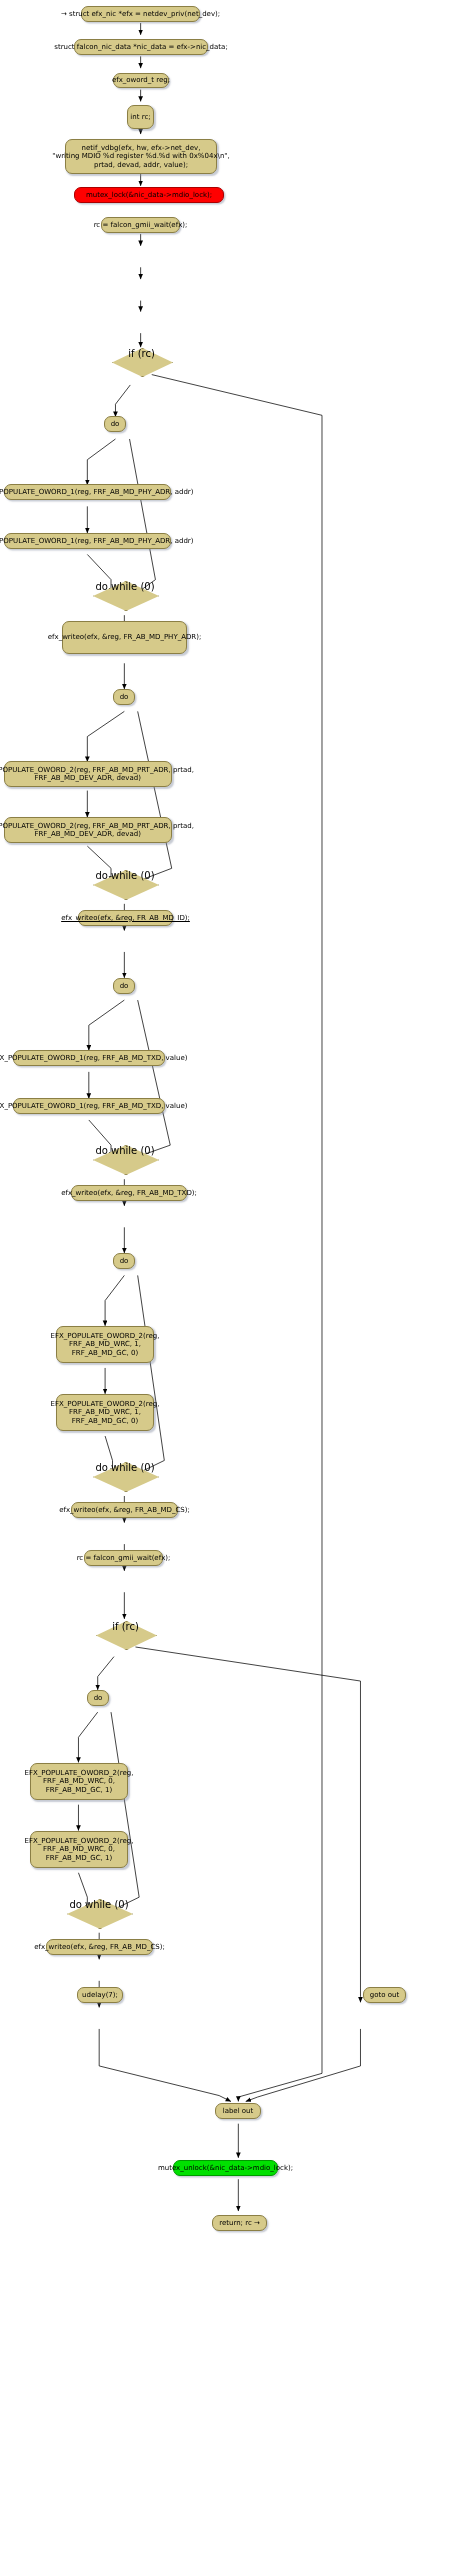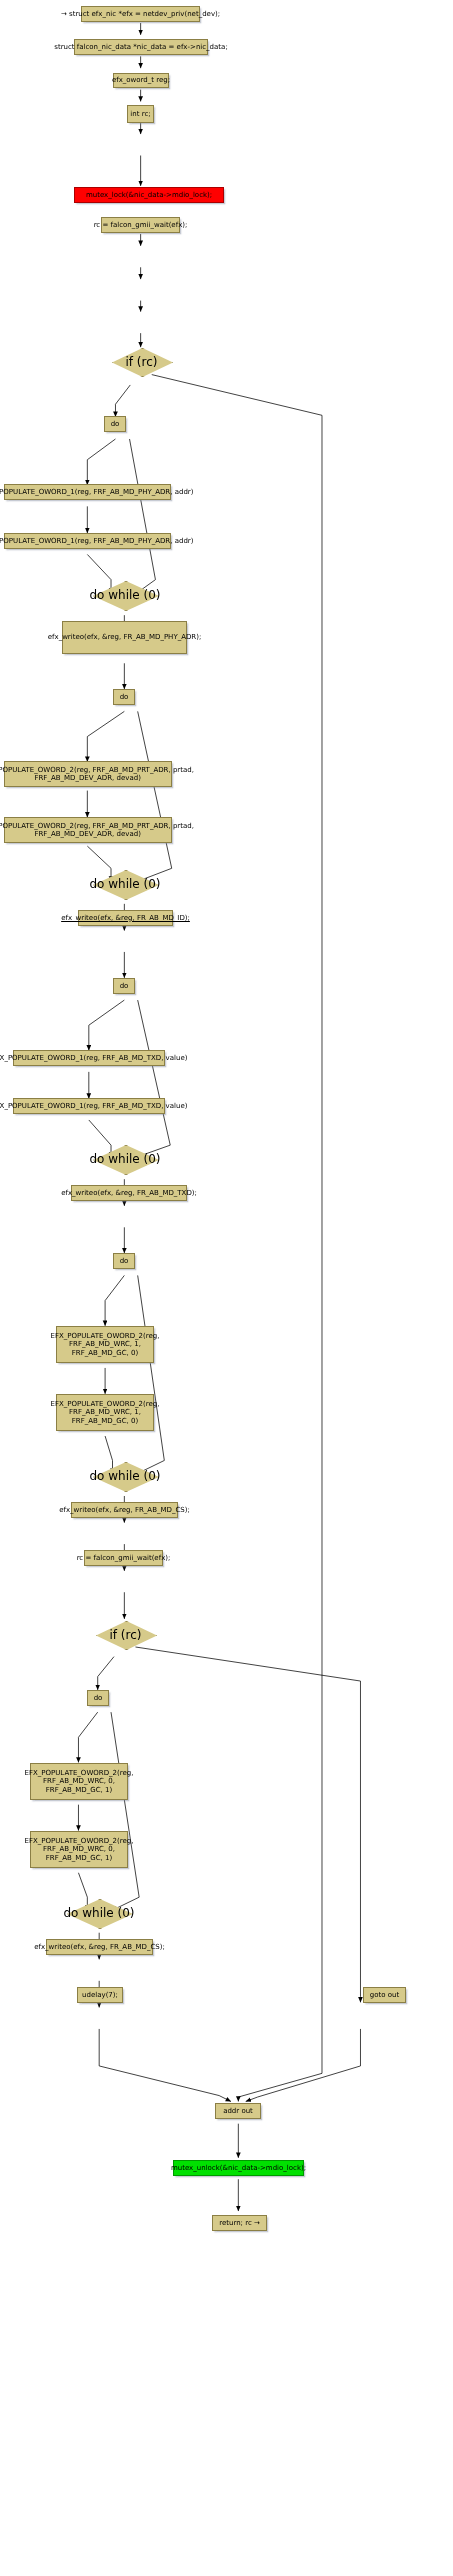--- a/index.html
+++ b/index.html
@@ -8,41 +8,41 @@
     width:453px;height:2576px;position:relative;overflow:hidden;
   }
   #stage{position:absolute;left:0;top:0;width:453px;height:2576px;}
   svg#edges{position:absolute;left:0;top:0;width:453px;height:2576px;pointer-events:none;}
 
   .node{
     position:absolute;
     box-sizing:border-box;
     background:#D6CA8A;
     border:0.7px solid #8B7F45;
-    border-radius:0;
+    border-radius:7px;
     color:#000;
     font-size:7px;
     line-height:8.5px;
     text-align:center;
     display:flex;
     align-items:center;
     justify-content:center;
     padding:2.2px 3.7px;
     box-shadow:1.5px 1.5px 1.5px rgba(130,140,160,0.45);
     white-space:pre;
     z-index:3;
   }
   .node.red{background:#FF0000;border-color:#AA0000;}
   .node.green{background:#00E000;border-color:#009900;}
 
   .diamond{
     position:absolute;
     z-index:3;
-    display:flex;align-items:center;justify-content:center;
-    font-size:12px;color:#000;
+    display:flex;justify-content:center;
+    font-size:10px;color:#000;
     box-sizing:border-box;
   }
   .diamond .dshape{
     position:absolute;left:0;top:0;width:100%;height:100%;
     background:#D6CA8A;border:0.7px solid #8B7F45;
     clip-path:polygon(50% 0,100% 50%,50% 100%,0 50%);
     box-shadow:1.5px 1.5px 1.5px rgba(130,140,160,0.45);
   }
   .diamond .dlabel{position:relative;z-index:2;white-space:pre;}
 </style>
@@ -128,22 +128,25 @@
       <path d="M322,2943 L322,2986"></path>
     </g>
   </svg>
 
   <div class="node" style="left:81px;top:6px;width:119px;height:16.3px;">→ struct efx_nic *efx = netdev_priv(net_dev);</div>
 
   <div class="node" style="left:74px;top:39px;width:134px;height:16.3px;">struct falcon_nic_data *nic_data = efx-&gt;nic_data;</div>
 
   <div class="node" style="left:113px;top:73px;width:56px;height:15px;">efx_oword_t reg;</div>
 
-  <div class="node" style="left:127px;top:105px;width:27px;height:18px;">int rc;</div>
-
+  <div class="node" style="left:127px;top:105px;width:27px;height:24px;">int rc;</div>
+
+  <div class="node" style="left:65px;top:139px;width:152px;height:35px;">netif_vdbg(efx, hw, efx-&gt;net_dev,
+"writing MDIO %d register %d.%d with 0x%04x\n",
+prtad, devad, addr, value);</div>
 
   <div class="node red" style="left:74px;top:187px;width:150px;height:16.3px;">mutex_lock(&amp;nic_data-&gt;mdio_lock);</div>
 
   <div class="node" style="left:101px;top:217px;width:79px;height:16.3px;">rc = falcon_gmii_wait(efx);</div>
 
   <div class="diamond" style="left:112px;top:348px;width:59px;height:27px;">
     <div class="dshape"></div>
     <div class="dlabel">if (rc)</div>
   </div>
 
@@ -226,20 +229,20 @@
     <div class="dshape"></div>
     <div class="dlabel">do while (0)</div>
   </div>
 
   <div class="node" style="left:46px;top:1939px;width:107px;height:16.3px;">efx_writeo(efx, &amp;reg, FR_AB_MD_CS);</div>
 
   <div class="node" style="left:77px;top:1987px;width:46px;height:16.3px;">udelay(7);</div>
 
   <div class="node" style="left:339px;top:1987px;width:43px;height:16.3px;margin-left:24px;">goto out</div>
 
-  <div class="node" style="left:215px;top:2103px;width:46px;height:16.3px;">addr out</div>
-
-  <div class="node green" style="left:173px;top:2160px;width:131px;height:16.3px;">mutex_unlock(&amp;nic_data-&gt;mdio_lock);</div>
+  <div class="node" style="left:215px;top:2103px;width:46px;height:16.3px;">label out</div>
+
+  <div class="node green" style="left:173px;top:2160px;width:105px;height:16.3px;">mutex_unlock(&amp;nic_data-&gt;mdio_lock);</div>
 
   <div class="node" style="left:212px;top:2215px;width:55px;height:16.3px;">return; rc →</div>
 
 </div>
 
 
 </body></html>

